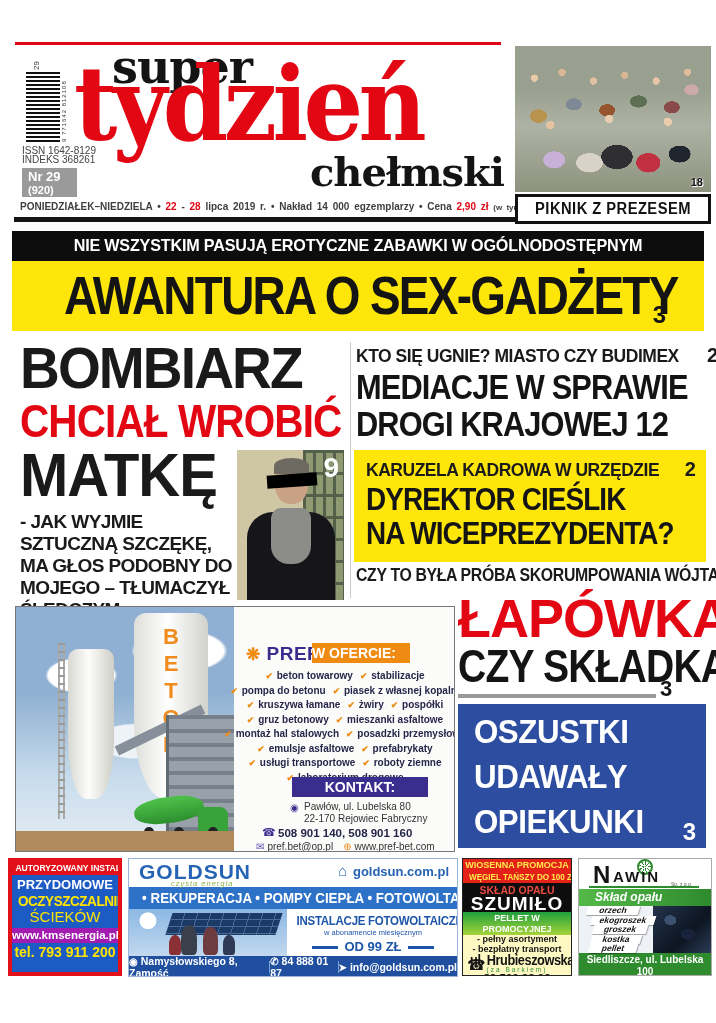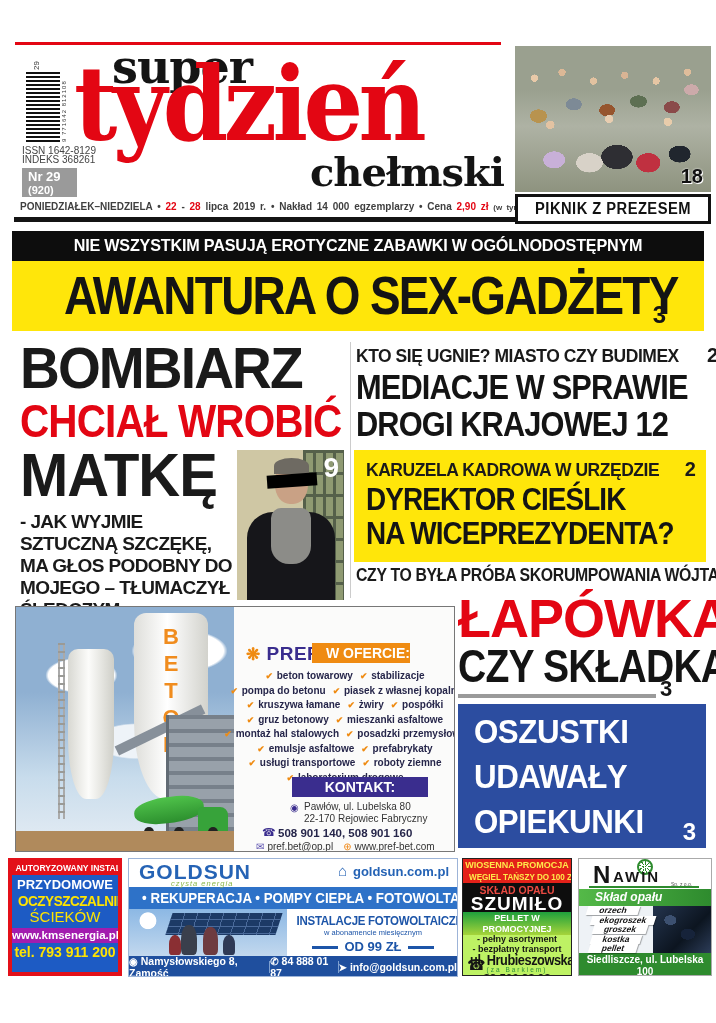--- a/index.html
+++ b/index.html
@@ -49,21 +49,21 @@
     background:
       radial-gradient(6px 6px at 10% 22%,#e8c9a8 0 60%,transparent 61%),
       radial-gradient(6px 6px at 24% 18%,#dcb896 0 60%,transparent 61%),
       radial-gradient(6px 6px at 40% 24%,#e2c2a0 0 60%,transparent 61%),
       radial-gradient(6px 6px at 56% 20%,#d8b494 0 60%,transparent 61%),
       radial-gradient(6px 6px at 72% 24%,#e6c6a4 0 60%,transparent 61%),
       radial-gradient(6px 6px at 88% 18%,#dfbd9b 0 60%,transparent 61%),
       radial-gradient(7px 7px at 48% 50%,#e8cdb0 0 60%,transparent 61%),
       radial-gradient(7px 7px at 18% 54%,#e3c3a2 0 60%,transparent 61%),
       radial-gradient(7px 7px at 78% 52%,#e8ccab 0 60%,transparent 61%);}
-  .tpage{right:8px;bottom:4px;font-size:20px;font-weight:bold;color:#111;text-shadow:0 0 2px #fff,1px 1px 0 #fff;}
+  .tpage{right:8px;bottom:4px;font-size:11px;font-weight:bold;color:#111;text-shadow:0 0 2px #fff,1px 1px 0 #fff;}
   .tcap{left:515px;top:194px;width:196px;height:30px;background:#fff;border:3px solid #111;box-sizing:border-box;}
   .tcap span{display:block;width:100%;text-align:center;font-size:16px;font-weight:bold;line-height:24px;letter-spacing:.5px;}
 
   
   .kickbar{left:12px;top:231px;width:692px;height:30px;background:#0d0d0d;}
   .kickbar span{display:block;width:100%;text-align:center;color:#fff;font-weight:bold;font-size:17px;line-height:30px;letter-spacing:-.2px;}
   .yellowbar{left:12px;top:261px;width:692px;height:70px;background:#ffe60a;}
   .yellowbar .h{display:block;width:100%;text-align:center;font-size:54px;font-weight:bold;letter-spacing:-2px;line-height:68px;color:#141414;}
   .ybpage{position:absolute;right:38px;bottom:2px;font-size:24px;font-weight:bold;color:#141414;}
 
@@ -118,21 +118,21 @@
   .beton{position:absolute;left:138px;top:16px;width:34px;text-align:center;color:#f08c1e;font-weight:bold;font-size:22px;line-height:27px;}
   .plant{position:absolute;left:150px;top:108px;width:66px;height:116px;
      background:repeating-linear-gradient(180deg,#77808a 0 4px,#98a1aa 4px 14px);border-left:3px solid #626b74;}
   .conveyor{position:absolute;left:96px;top:118px;width:96px;height:10px;background:#87909a;transform:rotate(-26deg);}
   .truckdrum{position:absolute;left:118px;top:190px;width:70px;height:26px;background:linear-gradient(180deg,#4fc24a,#2c8f2e);border-radius:45%;transform:rotate(-8deg);}
   .truckcab{position:absolute;left:182px;top:200px;width:30px;height:24px;background:#37a33a;border-radius:4px 8px 0 0;}
   .wheel{position:absolute;width:10px;height:10px;background:#222;border-radius:50%;bottom:14px;}
   .phdr{position:absolute;left:200px;top:4px;width:238px;height:30px;background:#3a2d8e;}
   .phdr span{display:block;width:100%;text-align:center;color:#fff;font-weight:bold;font-size:20px;line-height:30px;word-spacing:10px;}
   .pofr{position:absolute;left:296px;top:36px;width:98px;height:20px;background:#ef8b12;}
-  .pofr span{display:block;width:100%;text-align:right;color:#fff;font-weight:bold;font-size:14px;line-height:20px;}
+  .pofr span{display:block;width:100%;text-align:left;color:#fff;font-weight:bold;font-size:14px;line-height:20px;}
   .plist{position:absolute;left:222px;top:62px;width:214px;}
   .prow{display:flex;justify-content:center;gap:7px;line-height:13.5px;white-space:nowrap;}
   .pit{font-size:10px;font-weight:600;color:#26264a;}
   .pit.bd{font-weight:800;}
   .chk{color:#ef8b12;font-size:9px;margin-right:1px;}
   .pkon{position:absolute;left:276px;top:170px;width:136px;height:20px;background:#3a2d8e;}
   .pkon span{display:block;width:100%;text-align:center;color:#fff;font-weight:bold;font-size:14px;line-height:20px;}
   .paddr{position:absolute;left:288px;top:194px;font-size:10px;color:#333;line-height:12px;}
   .ppin{position:absolute;left:274px;top:195px;color:#3a2d8e;font-size:10px;}
   .pphone{position:absolute;left:262px;top:220px;font-size:11.5px;font-weight:bold;color:#26264a;}
@@ -177,21 +177,21 @@
 
   .szu{left:462px;top:858px;width:110px;height:118px;border:1px solid #222;box-sizing:border-box;text-align:center;overflow:hidden;}
   .szr1{background:#e32119;height:24px;}
   .szr1 div{color:#ffe94a;font-weight:bold;font-size:9px;line-height:11px;padding-top:1px;}
   .szr2{background:#0d0d0d;height:29px;}
   .szlbl{color:#e84a42;font-weight:bold;font-size:10.5px;line-height:12px;padding-top:1px;}
   .szname{color:#fff;font-weight:bold;font-size:19px;line-height:16px;letter-spacing:1px;}
   .szr3{background:linear-gradient(180deg,#1fa03c,#a6d43a);height:23px;}
   .szp1{color:#fff;font-weight:bold;font-size:9px;line-height:11px;padding-top:1px;}
   .szp2{color:#141414;font-weight:bold;font-size:10.5px;line-height:11px;}
-  .szr4{background:#bef264;height:42px;position:relative;}
+  .szr4{background:#fef9c3;height:42px;position:relative;}
   .szb{color:#141414;font-size:9px;font-weight:600;line-height:9.5px;}
   .szaddr{color:#141414;font-weight:bold;font-size:14.5px;line-height:13px;letter-spacing:-.5px;}
   .sznote{color:#2f8e3b;font-size:6.5px;letter-spacing:2px;line-height:6px;}
   .szphicon{position:absolute;left:4px;bottom:3px;font-size:15px;color:#141414;}
   .szph{color:#141414;font-weight:bold;font-size:11.5px;line-height:11px;}
 
   .nawin{left:578px;top:858px;width:134px;height:118px;border:1px solid #aaa;box-sizing:border-box;background:#fff;overflow:hidden;}
   .nwr1{position:relative;height:30px;background:#fff;}
   .nwN{position:absolute;left:14px;top:2px;font-size:24px;font-weight:bold;color:#141414;}
   .nwAWIN{position:absolute;left:34px;top:9px;font-size:15px;font-weight:bold;color:#141414;letter-spacing:2px;}

